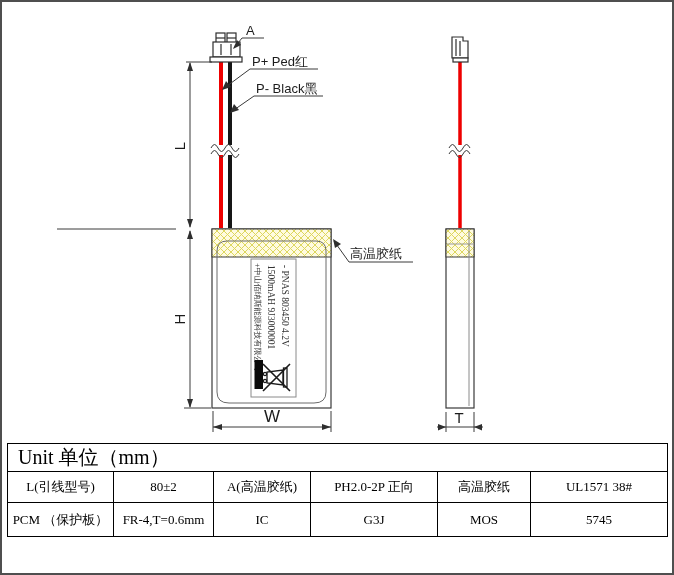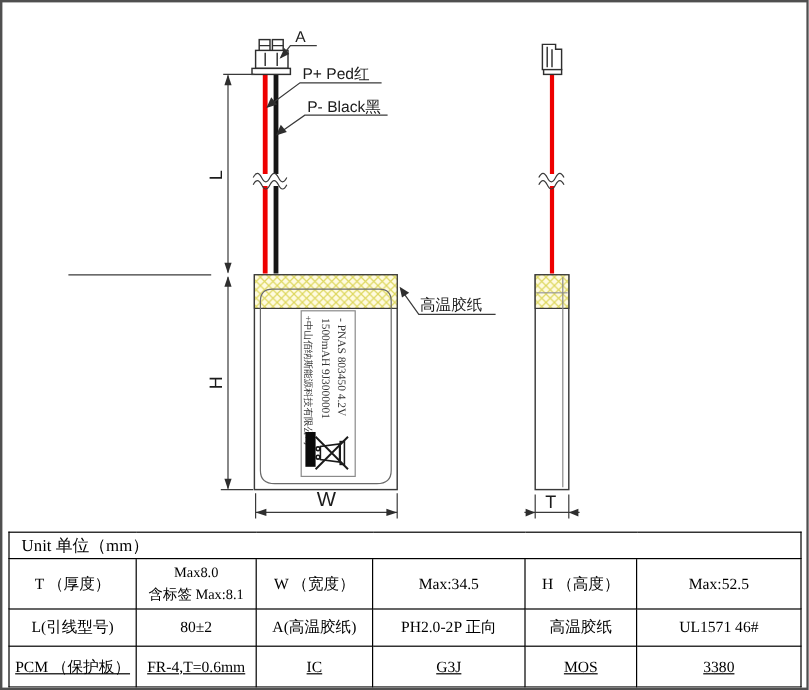--- a/index.html
+++ b/index.html
@@ -13,24 +13,24 @@
   .dim-letter { font-size:15px; font-family:"Liberation Sans", sans-serif; }
   .callout    { font-size:13px; font-family:"Liberation Sans", sans-serif; }
   .sticker-txt{ font-family:"Liberation Serif", serif; fill:#333; }
 
   table.spec {
     position:absolute; left:5px; top:441px; width:660px;
     border-collapse:collapse; table-layout:fixed;
     font-family:"Liberation Serif", serif; color:#000;
   }
   table.spec td { border:1px solid #000; text-align:center; font-size:13px; padding:0; overflow:hidden; }
-  tr.unit-row td { text-align:left; padding-left:10px; font-size:14px; }
+  tr.unit-row td { text-align:left; padding-left:10px; font-size:20px; }
   tr.row-1 { height:42px; }
   tr.row-2 { height:31px; }
-  tr.row-3 { height:34px;text-decoration:underline; }
+  tr.row-3 { height:34px; }
   tr.unit-row { height:22px; }
   .cell-sub { font-size:12px; line-height:1.45; }
 </style>
 </head>
 <body>
 
 <div class="sheet">
 
   <svg class="drawing" width="670" height="441" viewBox="2 2 670 441">
     <defs>
@@ -171,42 +171,31 @@
         <col style="width:100px">
         <col style="width:97px">
       <col style="width:127px">
         <col style="width:93px">
         <col style="width:137px">
     </colgroup>
     <tbody>
         <tr class="unit-row">
       <td colspan="6">Unit 单位（mm）</td>
     </tr>
-    <tr class="row-1">
-      <td>T （厚度）</td>
-      <td>
-        <div class="cell-sub">Max8.0</div>
-        <div class="cell-sub">含标签 Max:8.1</div>
-      </td>
-      <td>W （宽度）</td>
-      <td>Max:34.5</td>
-      <td>H （高度）</td>
-      <td>Max:52.5</td>
-    </tr>
     <tr class="row-2">
       <td>L(引线型号)</td>
       <td>80±2</td>
       <td>A(高温胶纸)</td>
       <td>PH2.0-2P 正向</td>
       <td>高温胶纸</td>
-      <td>UL1571 46#</td>
+      <td>UL1571 38#</td>
     </tr>
     <tr class="row-3">
       <td>PCM （保护板）</td>
       <td>FR-4,T=0.6mm</td>
       <td>IC</td>
       <td>G3J</td>
       <td>MOS</td>
-      <td>3380</td>
+      <td>5745</td>
     </tr>
   </tbody>
     </table>
 </div>
 
 </body></html>

